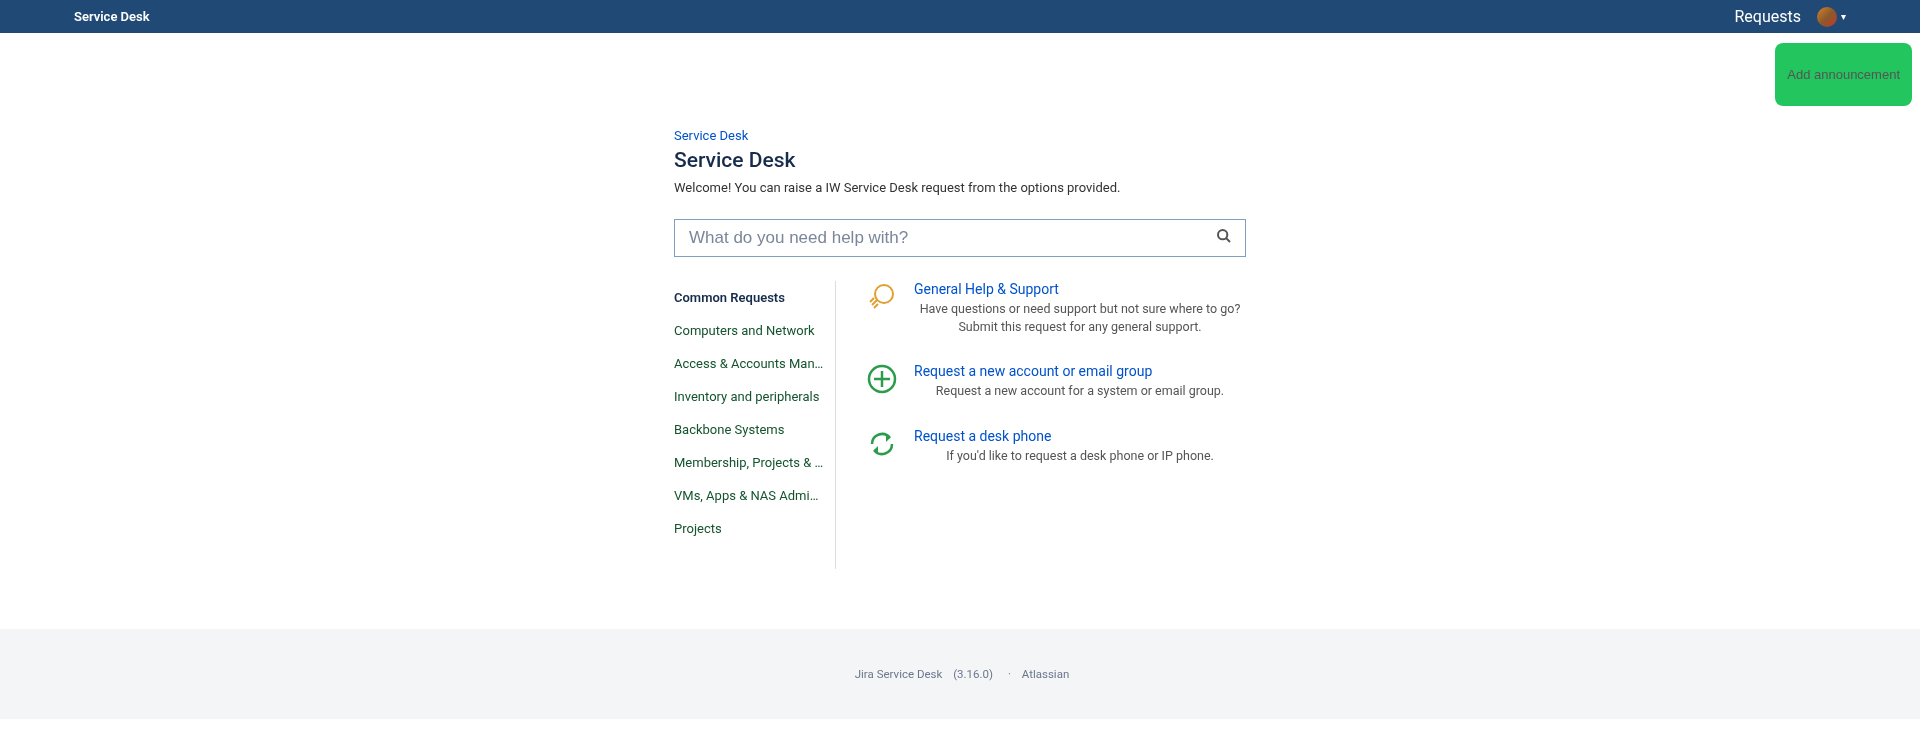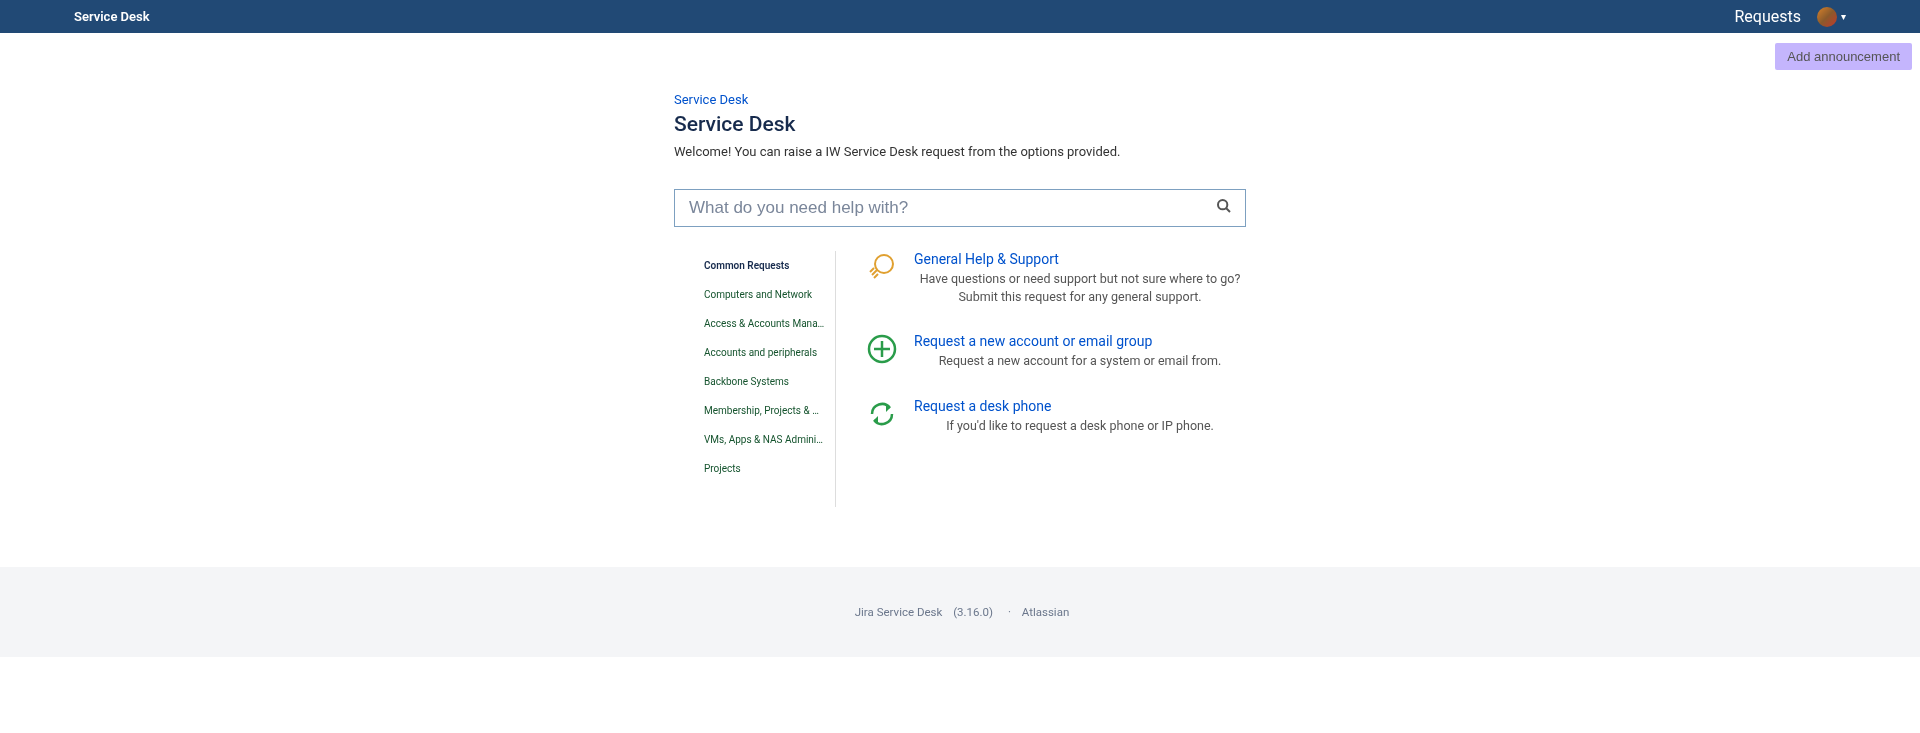--- a/index.html
+++ b/index.html
@@ -50,27 +50,27 @@
     .chevron-down {
       color: #fff;
       font-size: 10px;
     }
     .announcement-bar {
       display: flex;
       justify-content: flex-end;
       padding: 10px 8px 0 0;
     }
     .add-announcement {
-      background: #c4b5fd;
+      background: #22c55e;
       border: none;
       color: #555;
-      padding: 6px 12px;
-      font-size: 13px;
-      cursor: pointer;
-      border-radius: 2px;
+      padding: 24px 12px;
+      font-size: 13px;
+      cursor: pointer;
+      border-radius: 8px;
     }
     .main {
       max-width: 572px;
       margin: 0 auto;
       padding-top: 22px;
     }
     .breadcrumb {
       font-size: 13px;
       color: #0052cc;
       cursor: pointer;
@@ -78,21 +78,21 @@
     }
     .page-title {
       font-size: 21px;
       font-weight: 500;
       color: #172b4d;
       margin-bottom: 8px;
     }
     .welcome-text {
       font-size: 13px;
       color: #333;
-      margin-bottom: 30px;
+      margin-bottom: 24px;
     }
     .search-box {
       position: relative;
       margin-bottom: 24px;
     }
     .search-input {
       width: 100%;
       height: 38px;
       border: 1px solid #7da0c0;
       font-size: 17px;
@@ -115,28 +115,27 @@
       display: flex;
     }
     .sidebar {
       width: 162px;
       border-right: 1px solid #ddd;
       padding-right: 10px;
       padding-bottom: 24px;
       flex-shrink: 0;
     }
     .sidebar-item {
-      font-size: 10px;
+      font-size: 13px;
       padding: 9px 0;
       cursor: pointer;
       white-space: nowrap;
       overflow: hidden;
       text-overflow: ellipsis;
       position: relative;
-      margin-left: 30px;
     }
     .sidebar-item.active {
       color: #172b4d;
       font-weight: 600;
     }
     .sidebar-item.active::after {
       content: "";
       position: absolute;
       right: -11px;
       top: 50%;
@@ -221,21 +220,21 @@
         <line x1="21" y1="21" x2="15" y2="15"></line>
       </svg>
     </span>
   </div>
 
   <div class="columns">
     <div class="sidebar">
       <div class="sidebar-item active">Common Requests</div>
       <div class="sidebar-item link">Computers and Network</div>
       <div class="sidebar-item link">Access &amp; Accounts Manag...</div>
-      <div class="sidebar-item link">Accounts and peripherals</div>
+      <div class="sidebar-item link">Inventory and peripherals</div>
       <div class="sidebar-item link">Backbone Systems</div>
       <div class="sidebar-item link">Membership, Projects &amp; Pr...</div>
       <div class="sidebar-item link">VMs, Apps &amp; NAS Adminis...</div>
       <div class="sidebar-item link">Projects</div>
     </div>
 
     <div class="request-list">
       <div class="request-item">
         <div class="request-icon">
           <svg viewBox="0 0 32 32" fill="none" stroke="#e0a030" stroke-width="2">
@@ -254,21 +253,21 @@
       <div class="request-item">
         <div class="request-icon">
           <svg viewBox="0 0 32 32" fill="none" stroke="#2a9c4a" stroke-width="2.5">
             <circle cx="16" cy="16" r="13"></circle>
             <line x1="16" y1="8" x2="16" y2="24"></line>
             <line x1="8" y1="16" x2="24" y2="16"></line>
           </svg>
         </div>
         <div class="request-content">
           <div class="request-title">Request a new account or email group</div>
-          <div class="request-desc">Request a new account for a system or email from.</div>
+          <div class="request-desc">Request a new account for a system or email group.</div>
         </div>
       </div>
 
       <div class="request-item">
         <div class="request-icon">
           <svg viewBox="0 0 32 32" fill="none" stroke="#2a9c4a" stroke-width="2.5">
             <path d="M 6 16 A 10 10 0 0 1 24 10"></path>
             <path d="M 26 16 A 10 10 0 0 1 8 22"></path>
             <polyline points="20,6 24,10 20,14" fill="#2a9c4a" stroke="none"></polyline>
             <polyline points="12,26 8,22 12,18" fill="#2a9c4a" stroke="none"></polyline>

